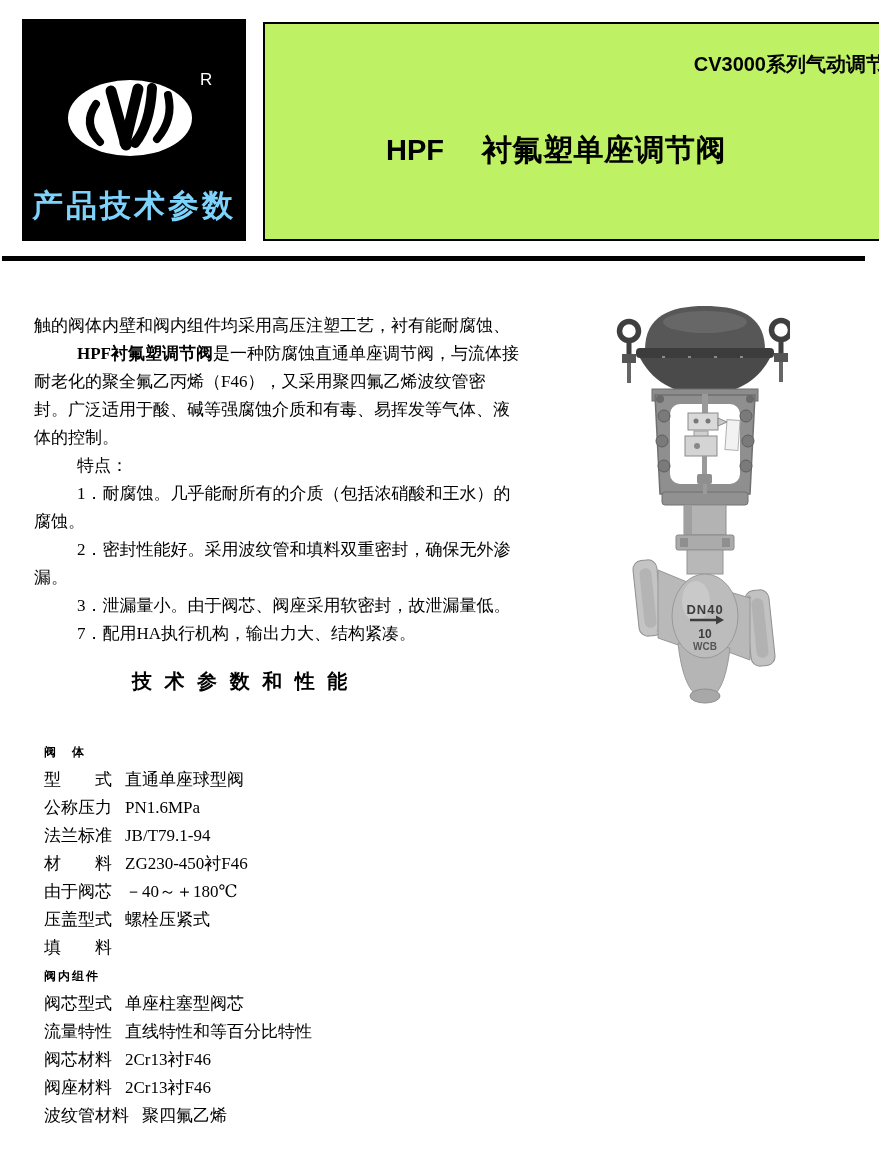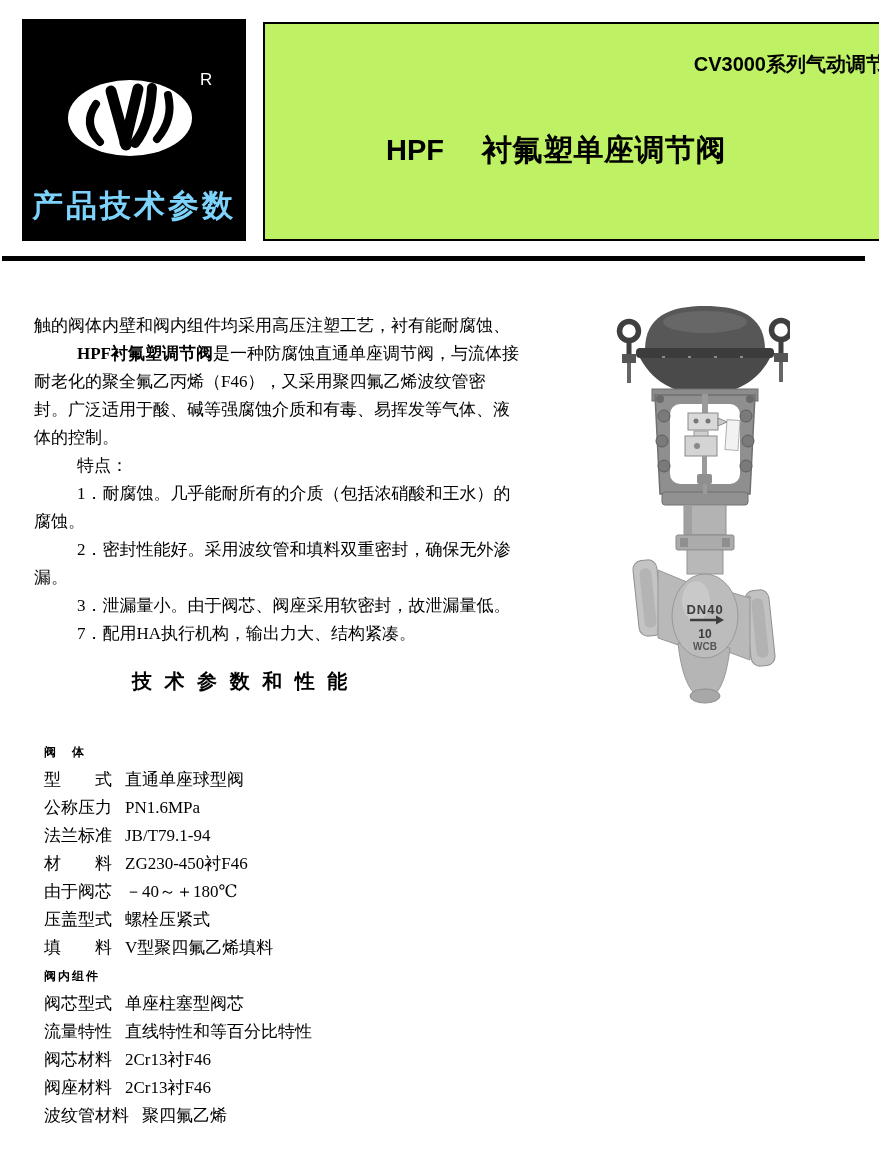--- a/index.html
+++ b/index.html
@@ -141,21 +141,20 @@
     <div class="spec-row">
       <span class="spec-label">由于阀芯</span>
       <span class="spec-value">－40～＋180℃</span>
     </div>
     <div class="spec-row">
       <span class="spec-label">压盖型式</span>
       <span class="spec-value">螺栓压紧式</span>
     </div>
     <div class="spec-row">
       <span class="spec-label">填　　料</span>
-      <span class="spec-value">V型聚四氟乙烯填料</span>
     </div>
     <div class="spec-group-heading">阀内组件</div>
     <div class="spec-row">
       <span class="spec-label">阀芯型式</span>
       <span class="spec-value">单座柱塞型阀芯</span>
     </div>
     <div class="spec-row">
       <span class="spec-label">流量特性</span>
       <span class="spec-value">直线特性和等百分比特性</span>
     </div>

